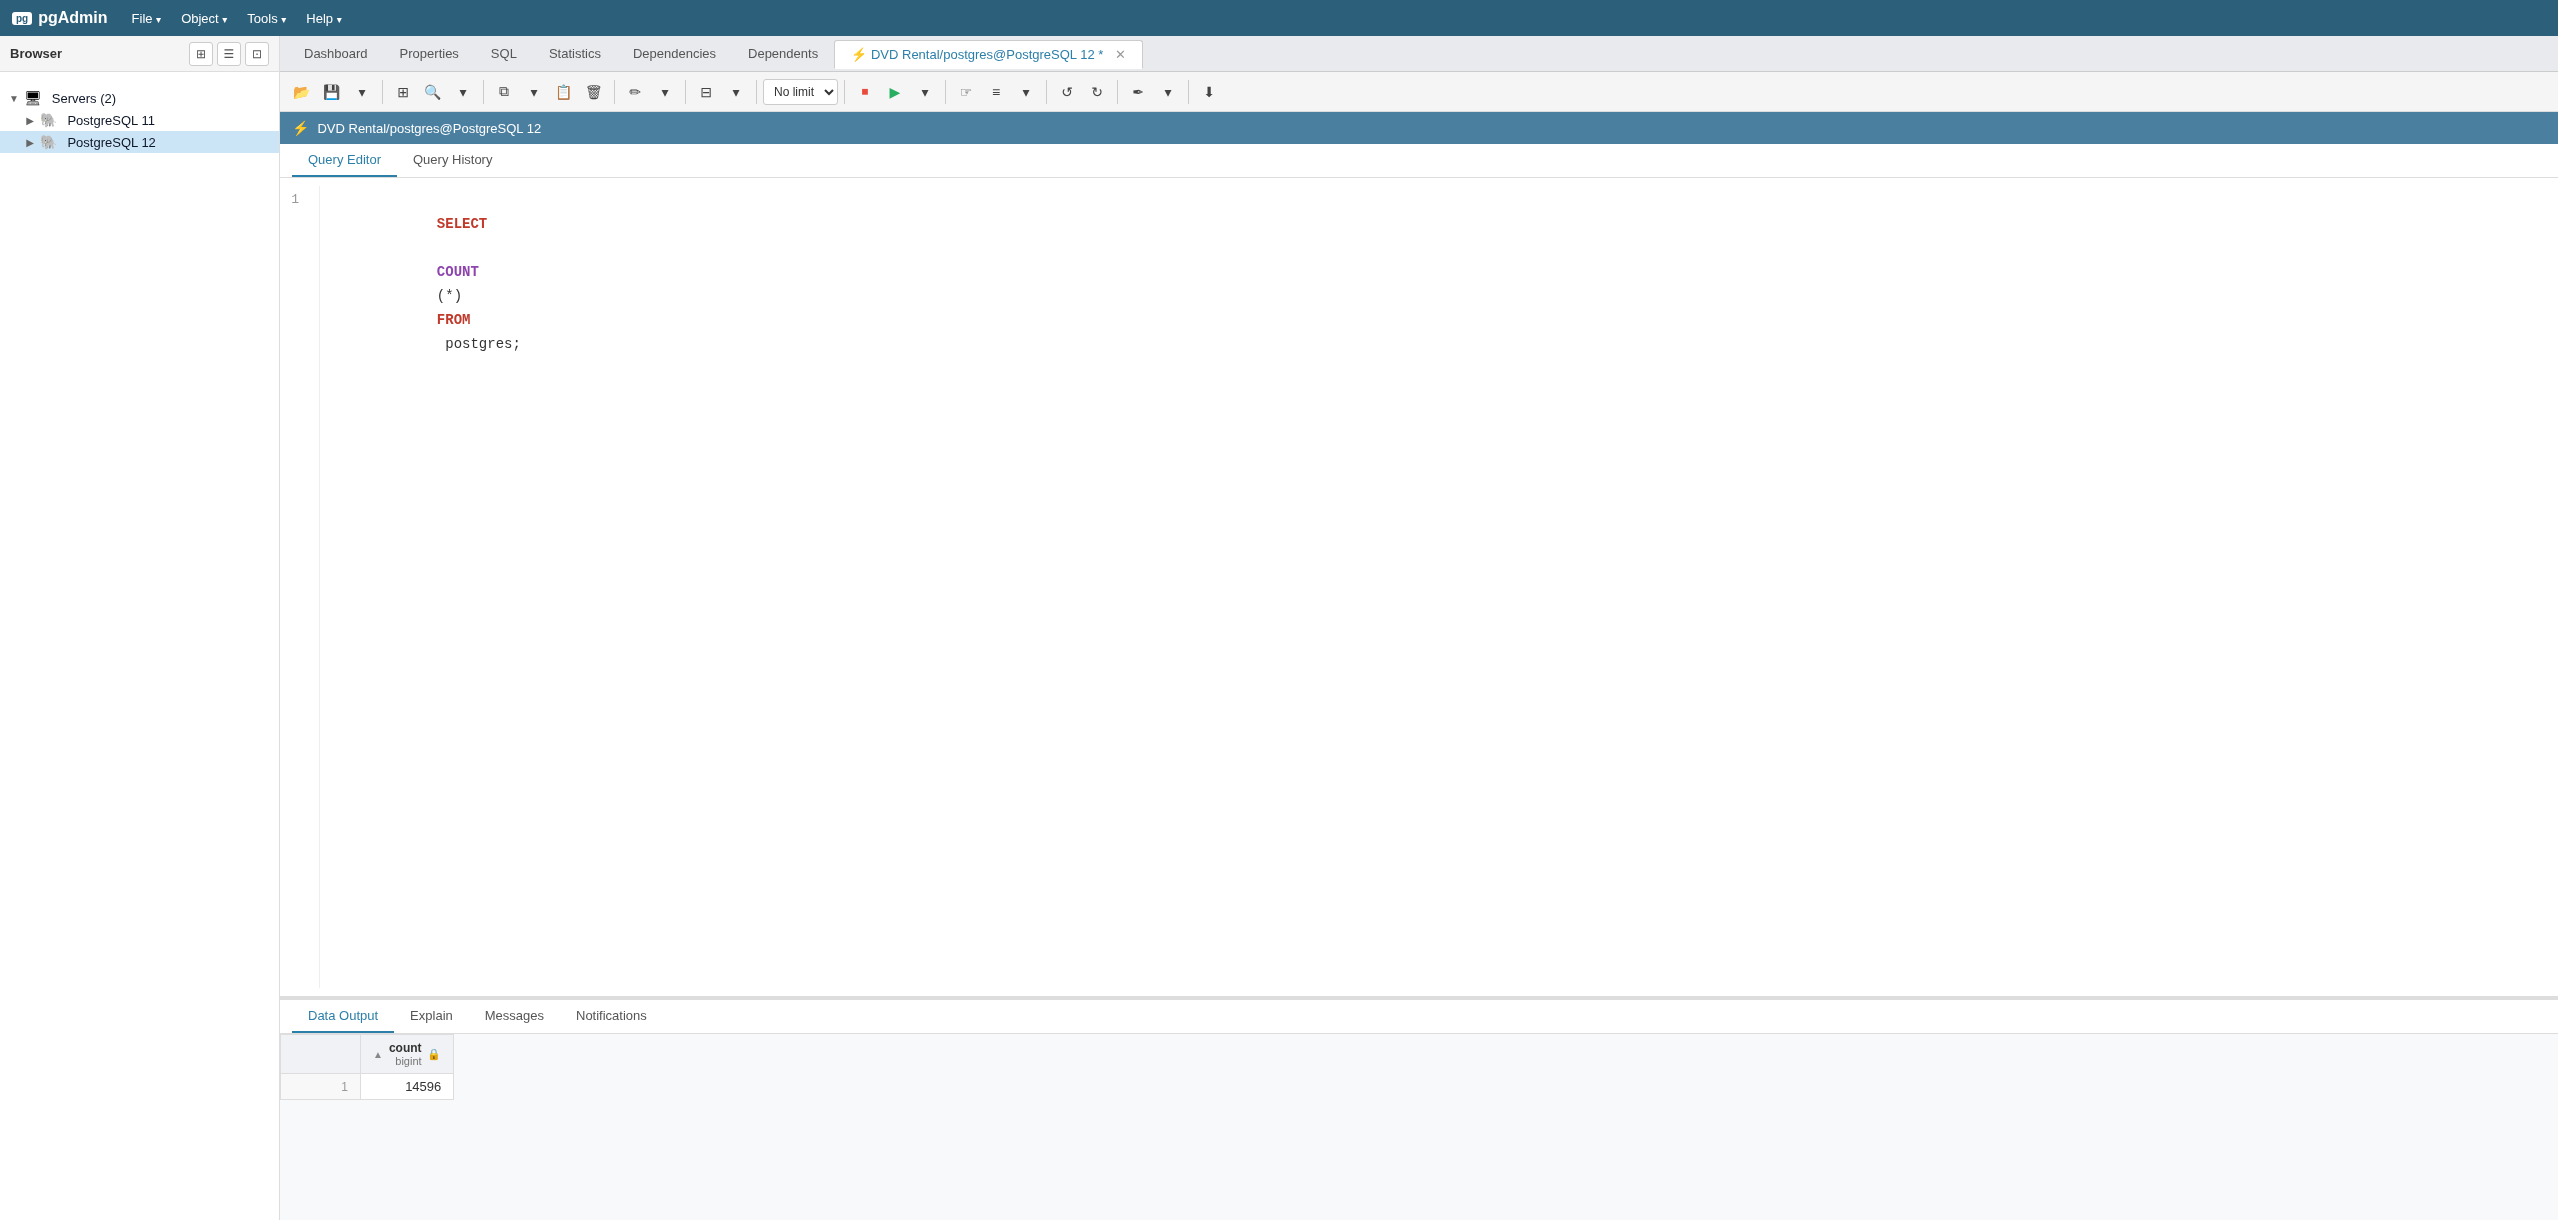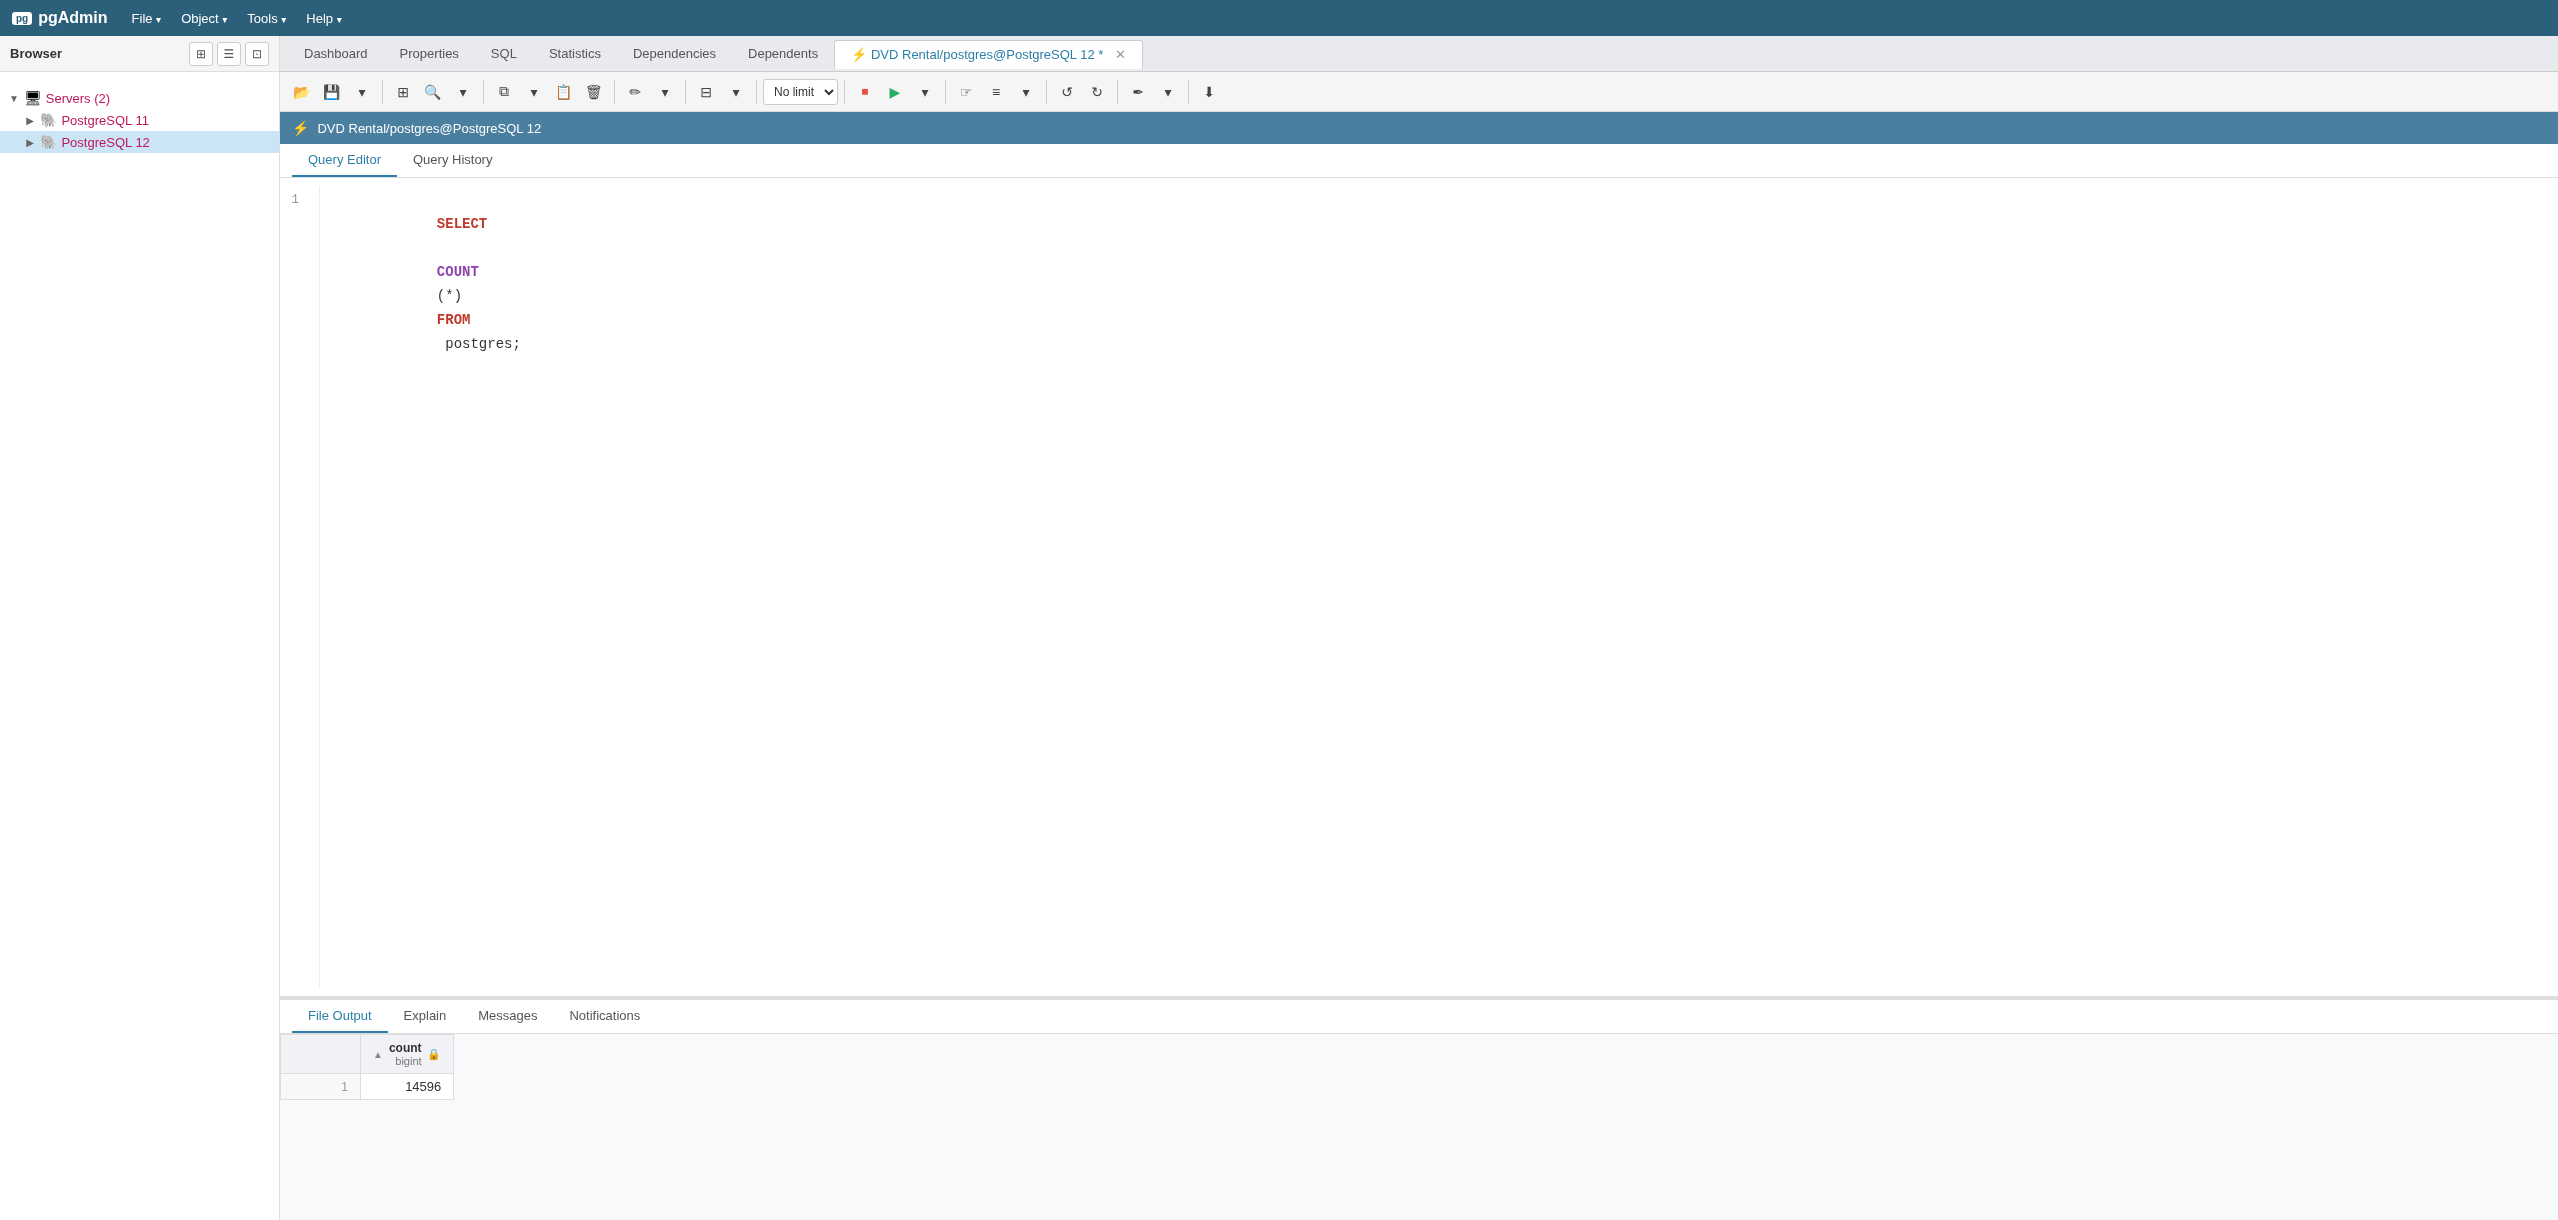--- a/index.html
+++ b/index.html
@@ -21,21 +21,21 @@
     .sidebar-header { display: flex; align-items: center; justify-content: space-between; padding: 6px 10px; background: #f5f5f5; border-bottom: 1px solid #ddd; height: 36px; }
     .sidebar-title { font-weight: 600; font-size: 13px; color: #333; }
     .sidebar-icons { display: flex; gap: 4px; }
     .sidebar-icon { width: 24px; height: 24px; display: flex; align-items: center; justify-content: center; border: 1px solid #ccc; border-radius: 3px; background: white; cursor: pointer; font-size: 12px; color: #555; }
 
     .tree { padding: 4px 0; flex: 1; overflow-y: auto; }
     .tree-item { display: flex; align-items: center; padding: 3px 8px; cursor: pointer; gap: 4px; font-size: 13px; }
     .tree-item.selected { background: #cce5f6; }
     .tree-item .arrow { width: 12px; text-align: center; font-size: 10px; color: #666; }
     .tree-item .icon { font-size: 14px; }
-    .tree-item .label { color: #be185d; }
+    .tree-item .label { color: #0f172a; margin-left: 6px; }
     .tree-item.level1 { padding-left: 24px; }
 
     
     .right-panel { flex: 1; display: flex; flex-direction: column; overflow: hidden; }
 
     
     .tab-bar { background: #e8eaed; display: flex; align-items: center; border-bottom: 1px solid #ccc; height: 36px; padding: 0 8px; flex-shrink: 0; }
     .tab { padding: 6px 16px; cursor: pointer; font-size: 13px; color: #555; border-radius: 3px 3px 0 0; white-space: nowrap; }
     .tab.query-tab { color: #2c7fa8; font-weight: 500; border: 1px solid #ccc; background: white; border-bottom: 1px solid white; margin-bottom: -1px; }
     .tab-close { margin-left: 8px; color: #999; }
@@ -222,21 +222,21 @@
             <span class="kw-select">FROM</span>
             <span class="kw-normal"> postgres;</span>
           </div>
         </div>
       </div>
 
       <div class="resize-handle"></div>
 
       <div class="output-panel">
         <div class="output-tabs">
-          <div class="output-tab active">File Output</div>
+          <div class="output-tab active">Data Output</div>
           <div class="output-tab">Explain</div>
           <div class="output-tab">Messages</div>
           <div class="output-tab">Notifications</div>
         </div>
         <div class="data-table-container">
           <table class="data-table">
             <thead>
               <tr>
                 <th style="background:#f0f2f5; border:1px solid #ddd; width:40px;"></th>
                 <th>

